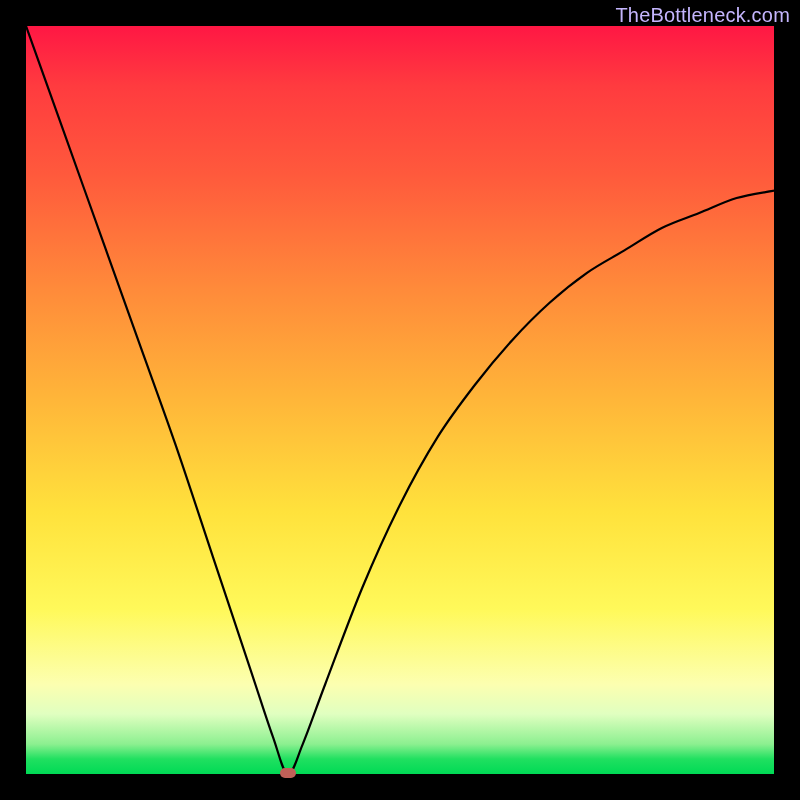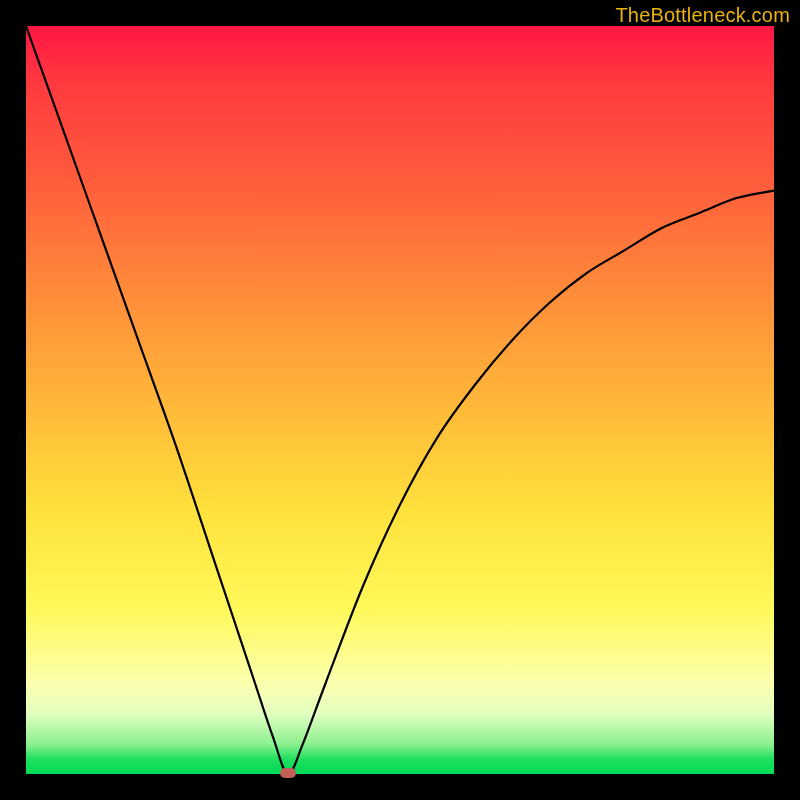--- a/index.html
+++ b/index.html
@@ -37,21 +37,21 @@
       #e0ffc0 92%,
       #8cf090 96%,
       #20e060 98%,
       #00da55 100%
     );
   }
   .watermark {
     position: absolute;
     top: 4px;
     right: 10px;
-    color: #eab308;
+    color: #c4b5fd;
     font-size: 20px;
     font-weight: 500;
     letter-spacing: 0.2px;
     user-select: none;
   }
   svg.curve {
     position: absolute;
     top: 26px;
     left: 26px;
     width: 748px;

